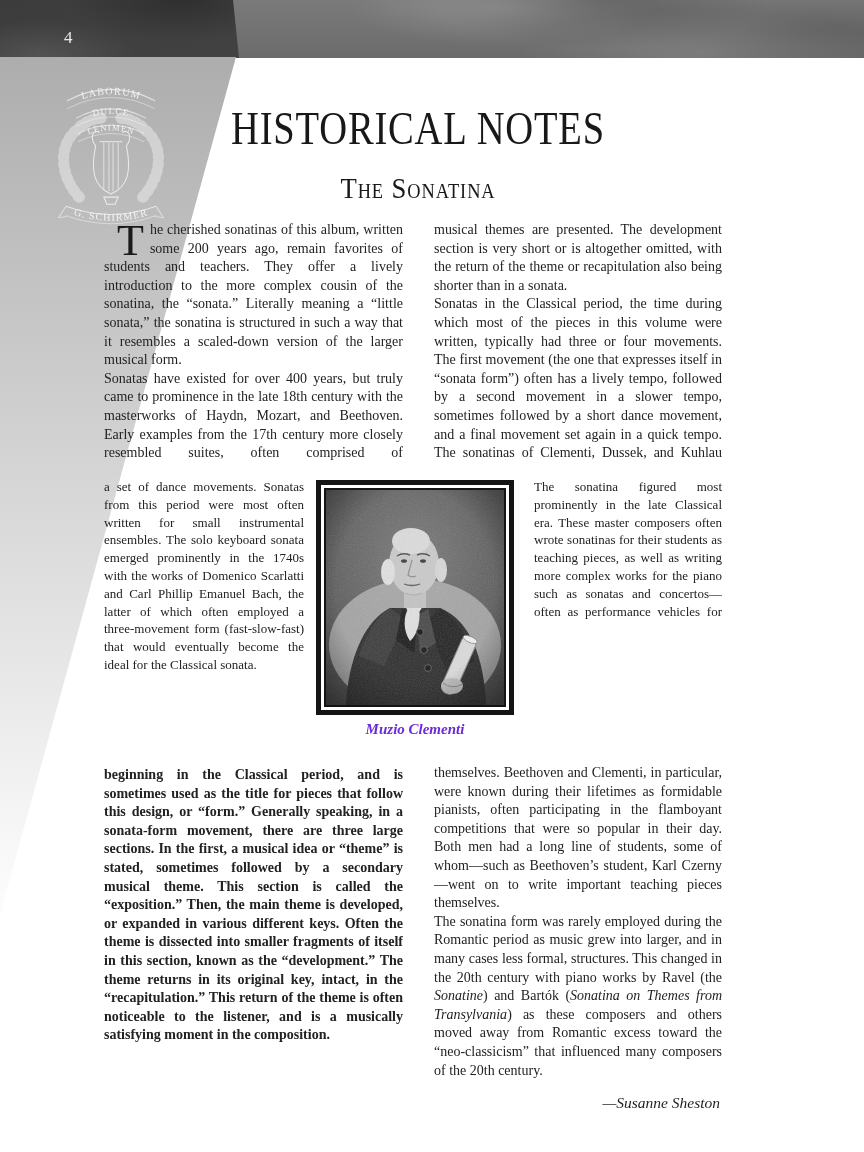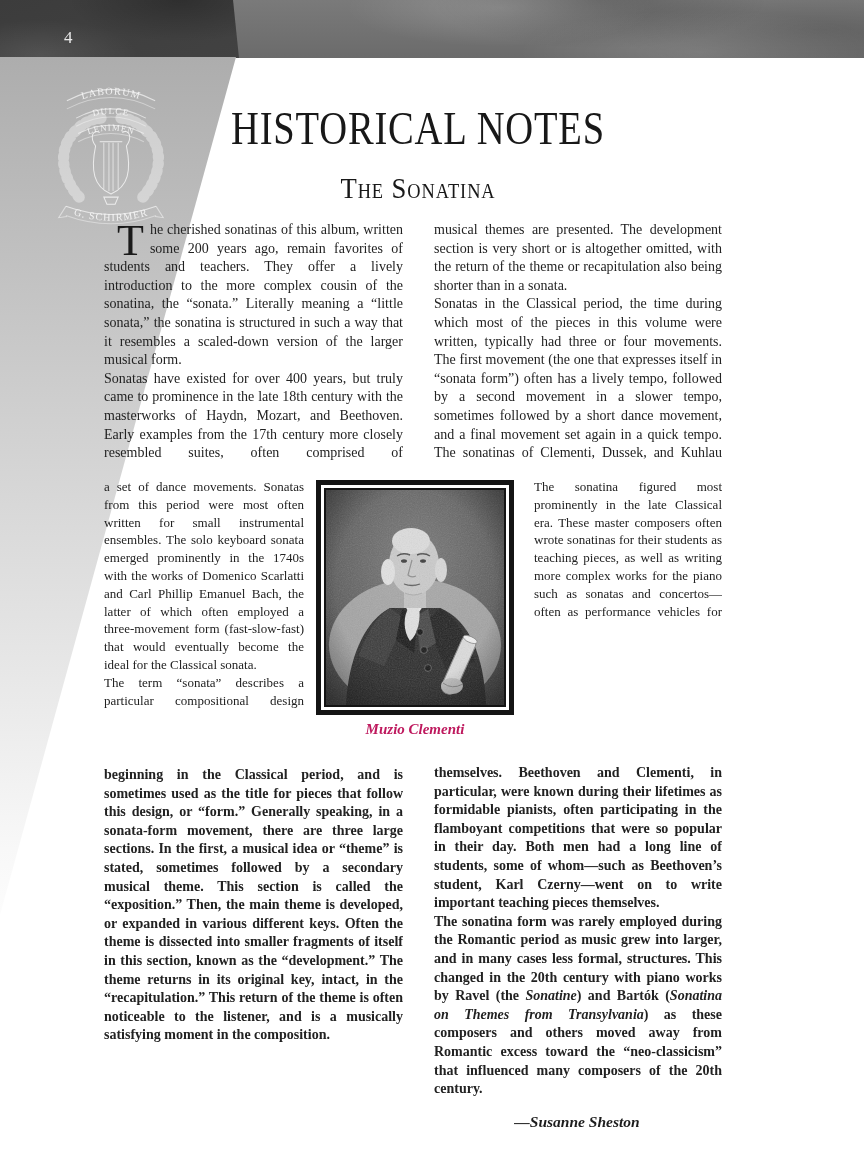--- a/index.html
+++ b/index.html
@@ -56,42 +56,42 @@
     text-rendering:optimizeLegibility;
   }
   .seg + .seg{}
   .cont{text-align-last:justify;}
   .block{position:absolute;overflow:hidden;}
   .col-left-part1 {left:104px;top:221px;width:299px;height:255px;}
   .col-left-narrow{left:104px;top:478px;width:200px;height:287px;}
   .col-left-part2 {left:104px;top:766px;width:299px;height:370px;font-weight:bold;}
   .col-right-part1 {left:434px;top:221px;width:288px;height:255px;}
   .col-right-narrow{left:534px;top:478px;width:188px;height:287px;}
-  .col-right-part2 {left:434px;top:764px;width:288px;height:380px;font-weight:bold;}
+  .col-right-part2 {left:434px;top:764px;width:288px;height:380px;}
   .narrowseg{font-size:13px;line-height:17.8px;}
   .dropcap{
     float:left;font-size:44px;line-height:33px;
     padding:3px 6px 0 13px;color:#1a1a1a;
   }
   .signature{
-    margin-top:14px;text-align:center;font-style:italic;
+    margin-top:14px;text-align:right;font-style:italic;
     font-size:15.5px;color:#1d1d1d;padding-right:2px;
   }
   
   .portrait{
     position:absolute;left:316px;top:480px;width:198px;height:235px;
     background:#ffffff;border:5px solid #141414;box-sizing:border-box;padding:3px;
   }
   .portrait .inner{
     width:100%;height:100%;box-sizing:border-box;border:2px solid #141414;overflow:hidden;
   }
   .portrait svg{display:block;width:100%;height:100%;}
   .caption{
     position:absolute;left:316px;top:721px;width:198px;text-align:center;
-    font-weight:bold;font-style:italic;font-size:15px;color:#be185d;
+    font-weight:bold;font-style:italic;font-size:15px;color:#6d28d9;
   }
 </style>
 </head>
 <body>
 
 <div class="page">
 
   <div class="topband">
     <div class="darkleft"></div>
   </div>
@@ -142,21 +142,20 @@
   <div class="title">HISTORICAL NOTES</div>
   <div class="subtitle">The Sonatina</div>
 
   <div class="block col-left-part1">
     <div class="seg"><span class="dropcap">T</span><span>he cherished sonatinas of this album, written some 200 years ago, remain favorites of students and teachers. They offer a lively introduction to the more complex cousin of the sonatina, the “sonata.” Literally meaning a “little sonata,” the sonatina is structured in such a way that it resembles a scaled-down version of the larger musical form.</span></div>
     <div class="seg cont">Sonatas have existed for over 400 years, but truly came to prominence in the late 18th century with the masterworks of Haydn, Mozart, and Beethoven. Early examples from the 17th century more closely resembled suites, often comprised of</div>
   </div>
 
   <div class="block col-left-narrow">
     <div class="seg narrowseg">a set of dance movements. Sonatas from this period were most often written for small instrumental ensembles. The solo keyboard sonata emerged prominently in the 1740s with the works of Domenico Scarlatti and Carl Phillip Emanuel Bach, the latter of which often employed a three-movement form (fast-slow-fast) that would eventually become the ideal for the Classical sonata.</div>
-    <div class="seg narrowseg cont">The term “sonata” describes a particular compositional design</div>
   </div>
 
   <div class="block col-left-part2">
     <div class="seg">beginning in the Classical period, and is sometimes used as the title for pieces that follow this design, or “form.” Generally speaking, in a sonata-form movement, there are three large sections. In the first, a musical idea or “theme” is stated, sometimes followed by a secondary musical theme. This section is called the “exposition.” Then, the main theme is developed, or expanded in various different keys. Often the theme is dissected into smaller fragments of itself in this section, known as the “development.” The theme returns in its original key, intact, in the “recapitulation.” This return of the theme is often noticeable to the listener, and is a musically satisfying moment in the composition.</div>
   </div>
 
   <div class="block col-right-part1">
     <div class="seg">musical themes are presented. The development section is very short or is altogether omitted, with the return of the theme or recapitulation also being shorter than in a sonata.</div>
     <div class="seg cont">Sonatas in the Classical period, the time during which most of the pieces in this volume were written, typically had three or four movements. The first movement (the one that expresses itself in “sonata form”) often has a lively tempo, followed by a second movement in a slower tempo, sometimes followed by a short dance movement, and a final movement set again in a quick tempo. The sonatinas of Clementi, Dussek, and Kuhlau</div>
   </div>

